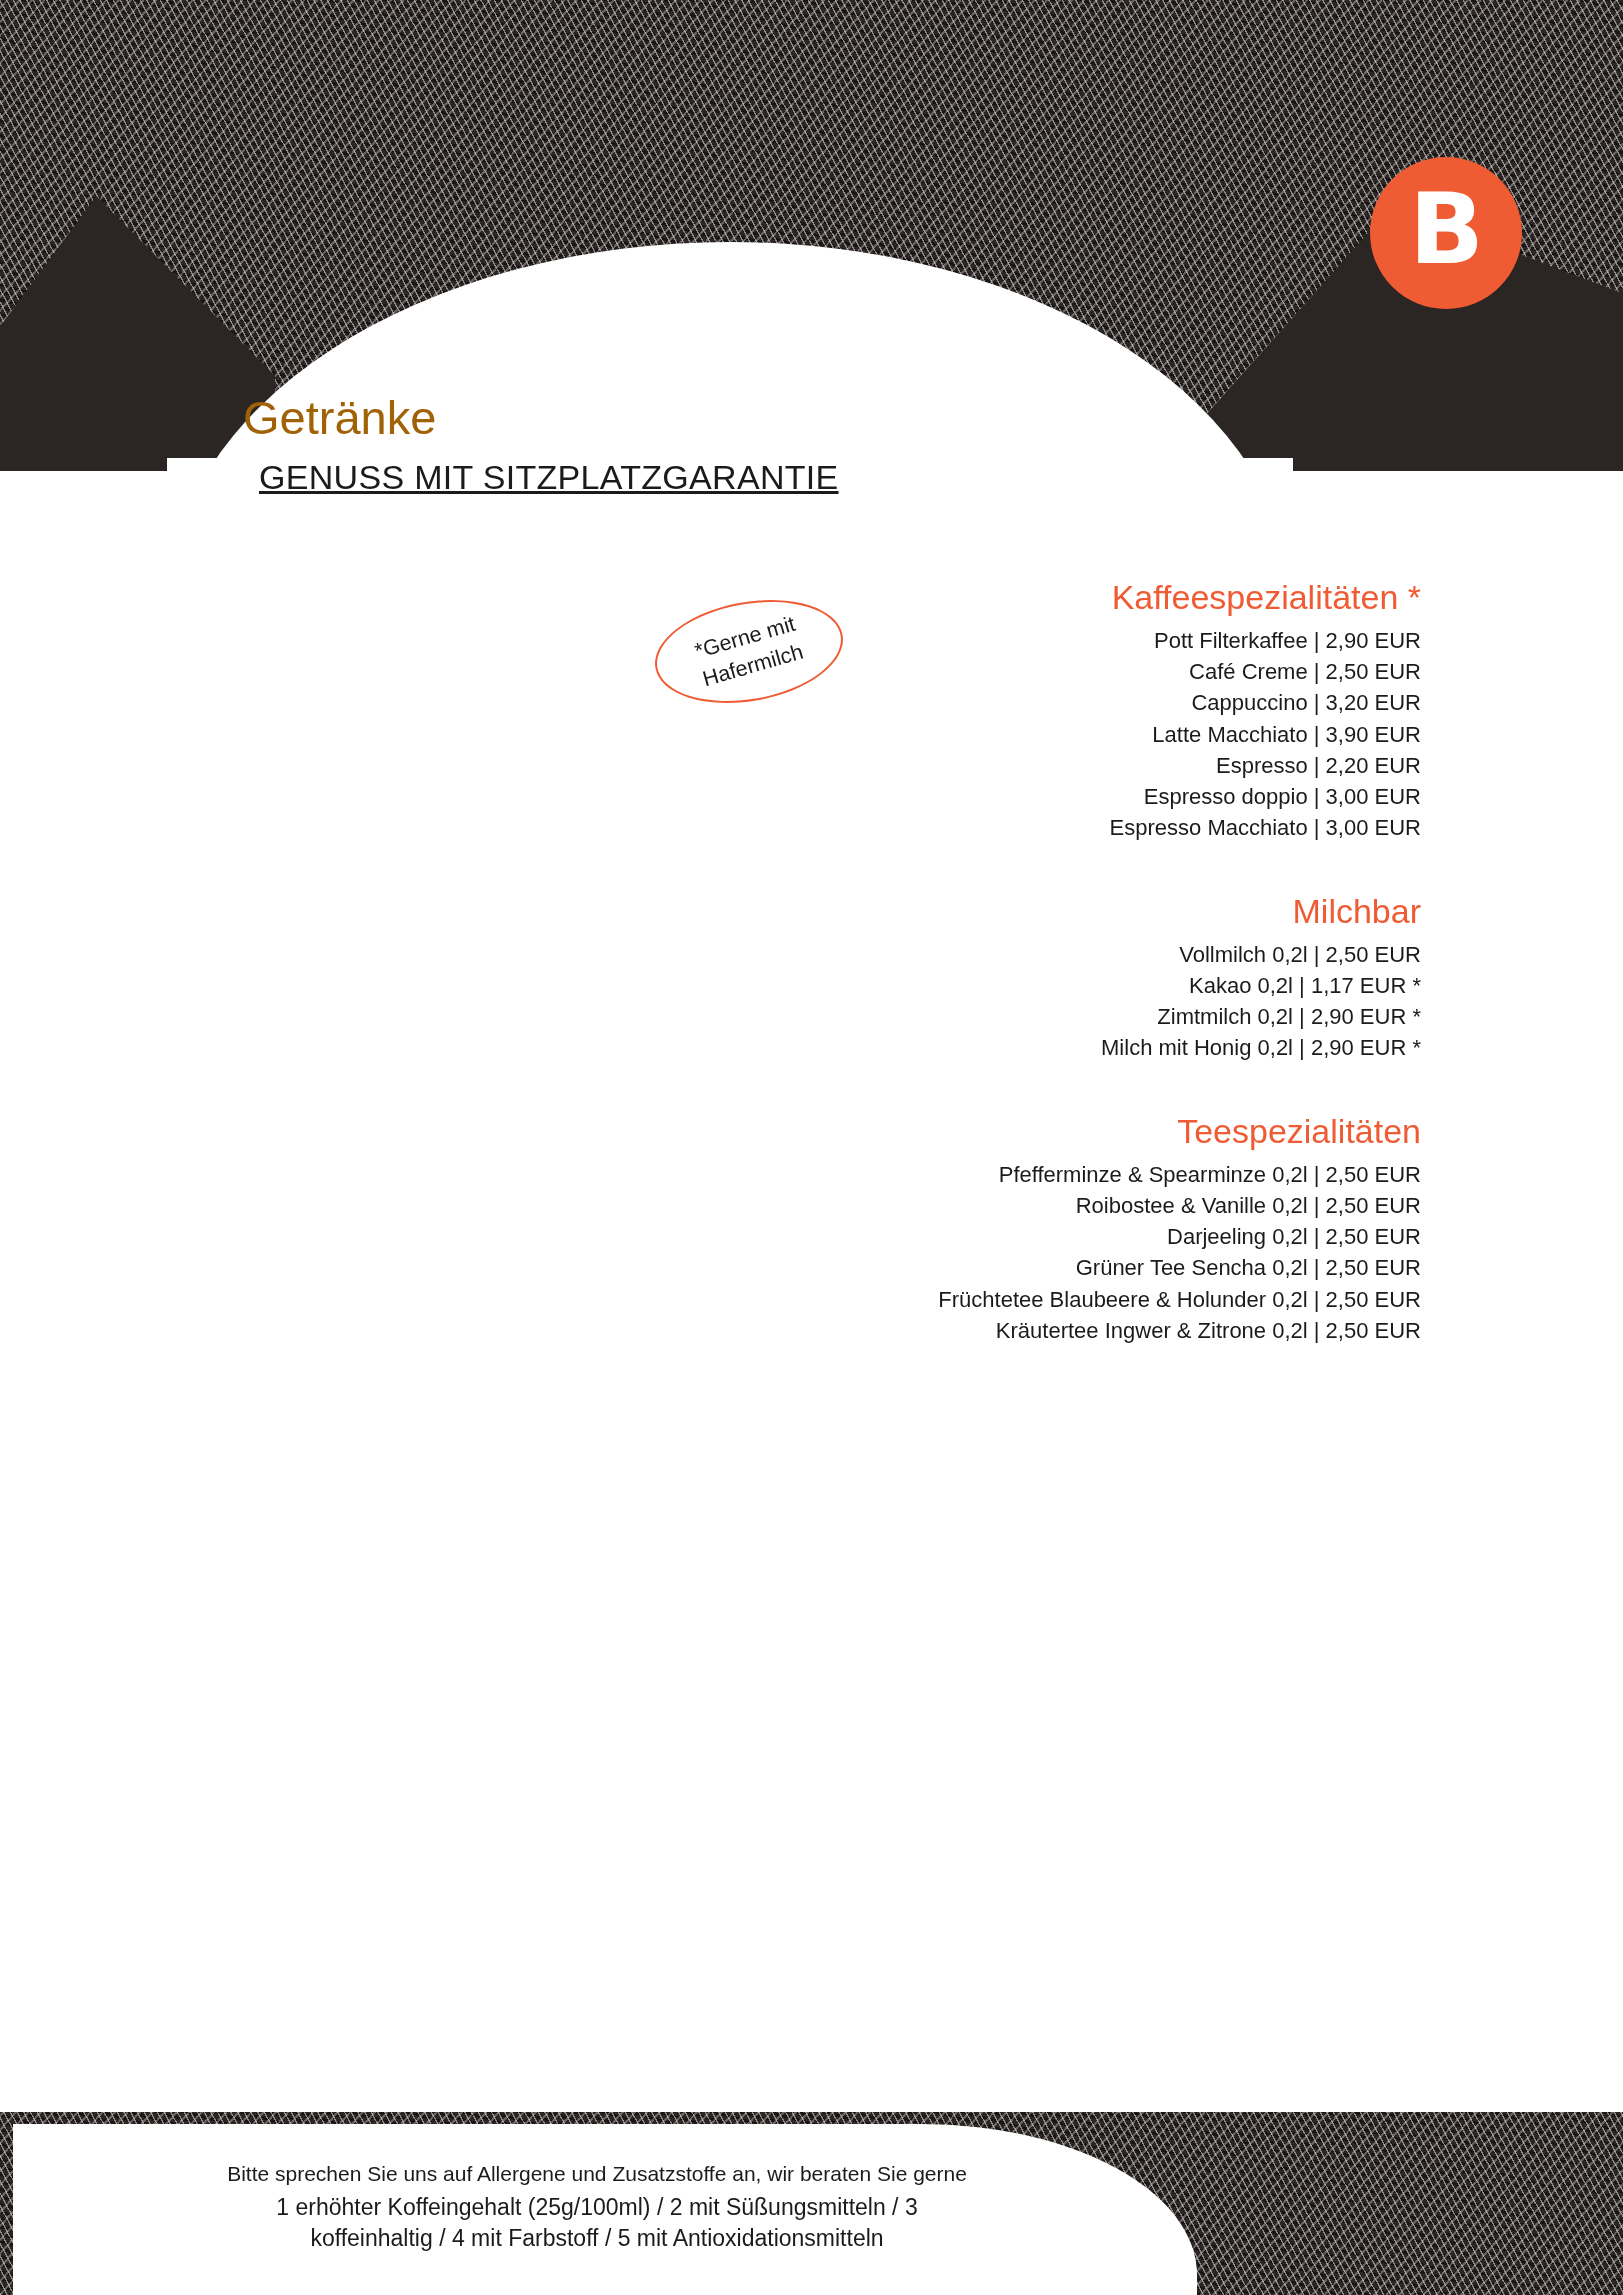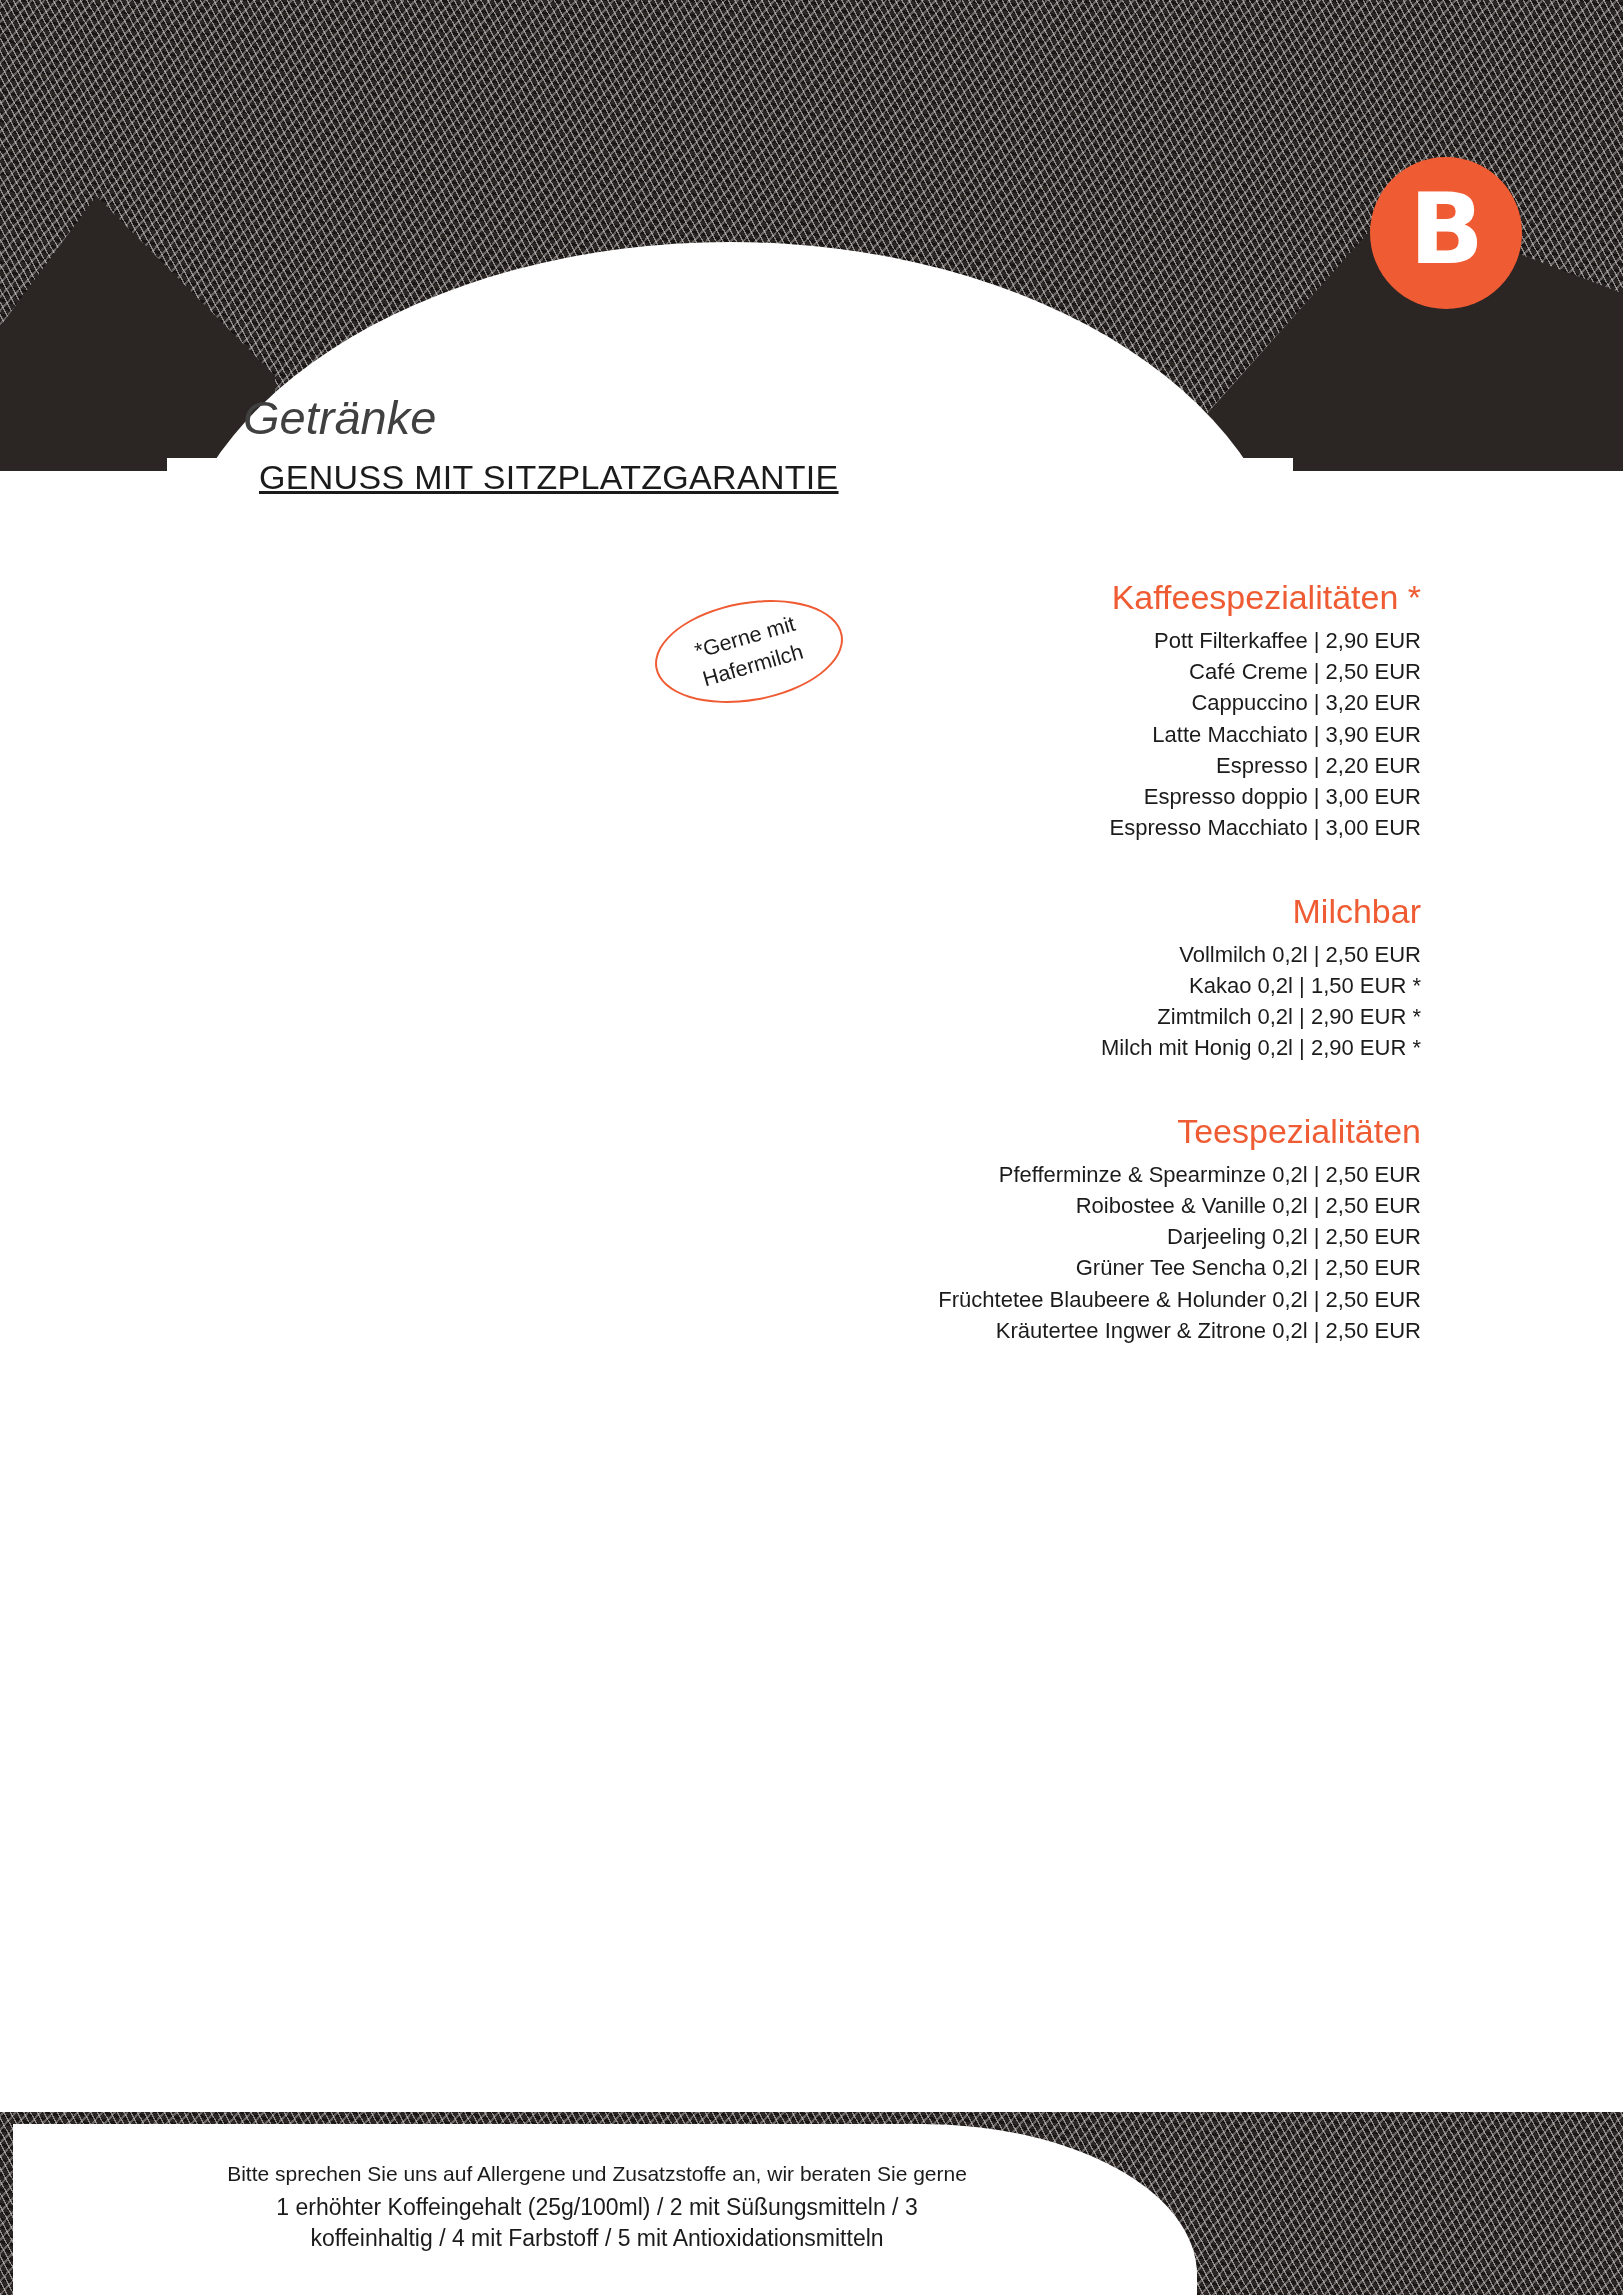--- a/index.html
+++ b/index.html
@@ -103,26 +103,25 @@
   }
 
   
   .content {
     position: absolute;
     left: 243px;
     top: 393px;
     width: 1139px;
   }
   .page-title {
-    color: #404040;
+    color: #a16207;
     font-size: 47px;
     line-height: 1.05;
     margin: 0 0 5.2px 0;
     font-weight: normal;
-    font-style: italic;
   }
   .page-subtitle {
     color: #1b1b1b;
     font-size: 34px;
     letter-spacing: 0.3px;
     margin: 16px;
     font-weight: normal;
     text-decoration: underline;
   }
 
@@ -248,21 +247,21 @@
       <div class="item">Café Creme | 2,50 EUR</div>
       <div class="item">Cappuccino | 3,20 EUR</div>
       <div class="item">Latte Macchiato | 3,90 EUR</div>
       <div class="item">Espresso | 2,20 EUR</div>
       <div class="item">Espresso doppio | 3,00 EUR</div>
       <div class="item">Espresso Macchiato | 3,00 EUR</div>
     </div>
     <div class="section">
       <div class="section-title">Milchbar</div>
       <div class="item">Vollmilch 0,2l | 2,50 EUR</div>
-      <div class="item">Kakao 0,2l | 1,50 EUR *</div>
+      <div class="item">Kakao 0,2l | 1,17 EUR *</div>
       <div class="item">Zimtmilch 0,2l | 2,90 EUR *</div>
       <div class="item">Milch mit Honig 0,2l | 2,90 EUR *</div>
     </div>
     <div class="section">
       <div class="section-title">Teespezialitäten</div>
       <div class="item">Pfefferminze &amp; Spearminze 0,2l | 2,50 EUR</div>
       <div class="item">Roibostee &amp; Vanille 0,2l | 2,50 EUR</div>
       <div class="item">Darjeeling 0,2l | 2,50 EUR</div>
       <div class="item">Grüner Tee Sencha 0,2l | 2,50 EUR</div>
       <div class="item">Früchtetee Blaubeere &amp; Holunder 0,2l | 2,50 EUR</div>

